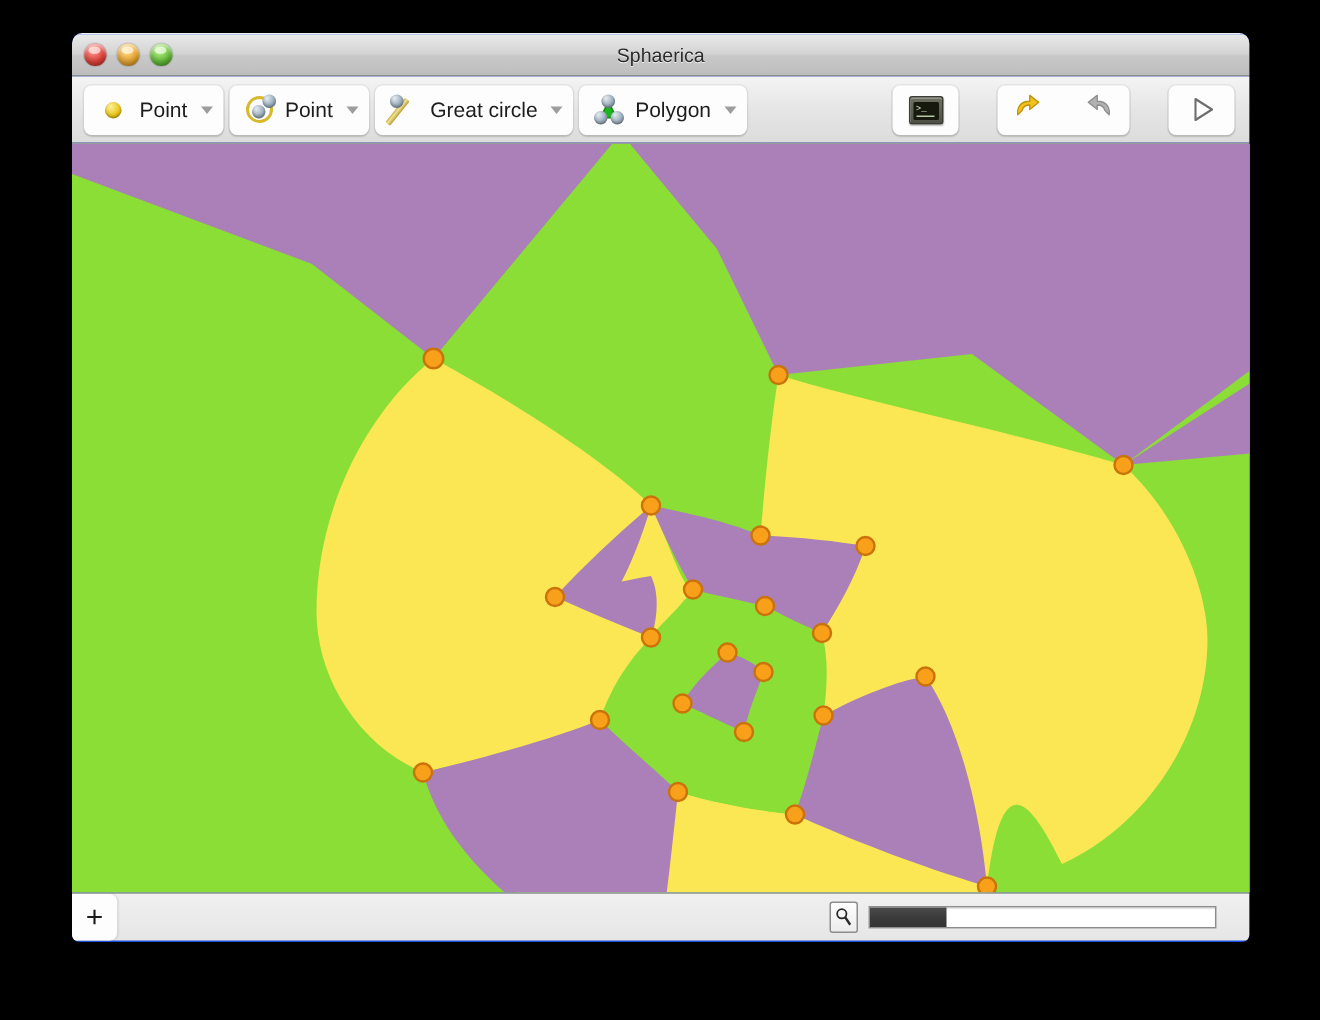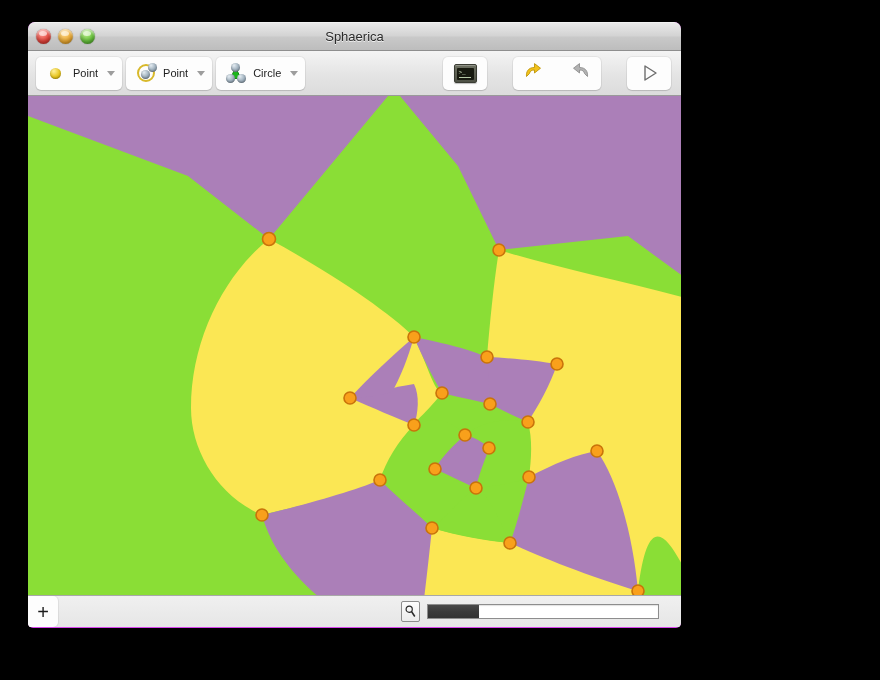--- a/index.html
+++ b/index.html
@@ -15,28 +15,28 @@
   #root {
     position: relative;
     width: 880px;
     height: 680px;
     background: #000000;
   }
 
   
   .window {
     position: absolute;
-    left: 28px;
+    left: 48px;
     top: 22px;
-    width: 653px;
+    width: 785px;
     height: 606px;
     border-radius: 7px 7px 5px 5px;
     box-shadow: 0 10px 34px rgba(0,0,0,0.9);
     overflow: hidden;
-    background: #d946ef;
+    background: #1d4ed8;
   }
 
   
   .titlebar {
     position: relative;
     height: 29px;
     background: linear-gradient(to bottom, #e9e9e9 0%, #d3d3d3 48%, #c9c9c9 52%, #bdbdbd 100%);
     border-bottom: 1px solid #8e8e8e;
     border-top: 1px solid #f2f2f2;
     box-sizing: border-box;
@@ -103,21 +103,21 @@
   }
   .tool-btn {
     height: 33px;
     display: flex;
     align-items: center;
     padding: 0 7px 0 9px;
     gap: 6px;
     cursor: default;
   }
   .tool-label {
-    font-size: 11px;
+    font-size: 14px;
     color: #1d1d1d;
     white-space: nowrap;
   }
   .caret {
     width: 0; height: 0;
     border-left: 4.5px solid transparent;
     border-right: 4.5px solid transparent;
     border-top: 5px solid #9d9d9d;
     margin-left: 3px;
   }
@@ -294,32 +294,42 @@
           <span class="ic ic-circle">
             <span class="ring"></span>
             <span class="sph s1"></span>
             <span class="sph s2"></span>
           </span>
           <span class="tool-label">Point</span>
           <span class="caret"></span>
         </div>
       </div>
 
+      <div class="tool-group">
+        <div class="tool-btn">
+          <span class="ic ic-great">
+            <span class="bar"></span>
+            <span class="sph s1"></span>
+          </span>
+          <span class="tool-label">Great circle</span>
+          <span class="caret"></span>
+        </div>
+      </div>
 
       <div class="tool-group">
         <div class="tool-btn">
           <span class="ic ic-poly">
             <svg width="22" height="22" viewBox="0 0 22 22">
               <polygon points="10.5,5.5 5.5,16.5 16,16.5" fill="#1db51d" stroke="#0d8a0d" stroke-width="1"></polygon>
             </svg>
             <span class="sph s s1"></span>
             <span class="sph s s2"></span>
             <span class="sph s s3"></span>
           </span>
-          <span class="tool-label">Circle</span>
+          <span class="tool-label">Polygon</span>
           <span class="caret"></span>
         </div>
       </div>
 
       <div class="spacer"></div>
 
       <div class="tool-group" style="margin-right:26px;">
         <div class="icon-btn">
           <span class="console-ic">
             <span class="prompt">&gt;_</span>

